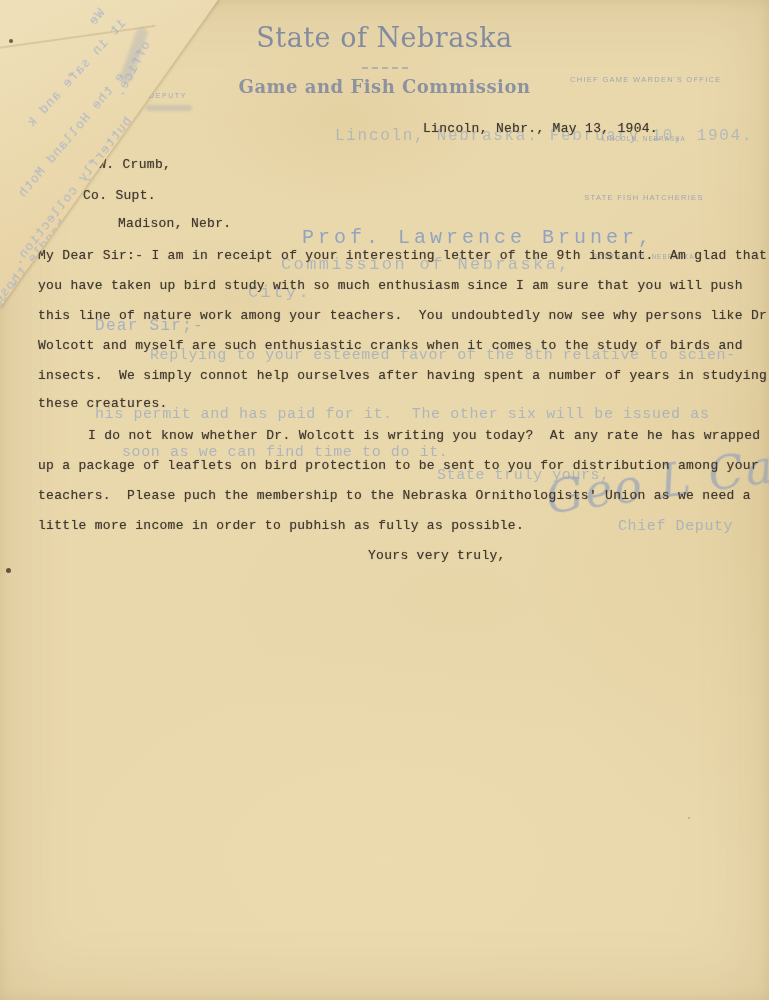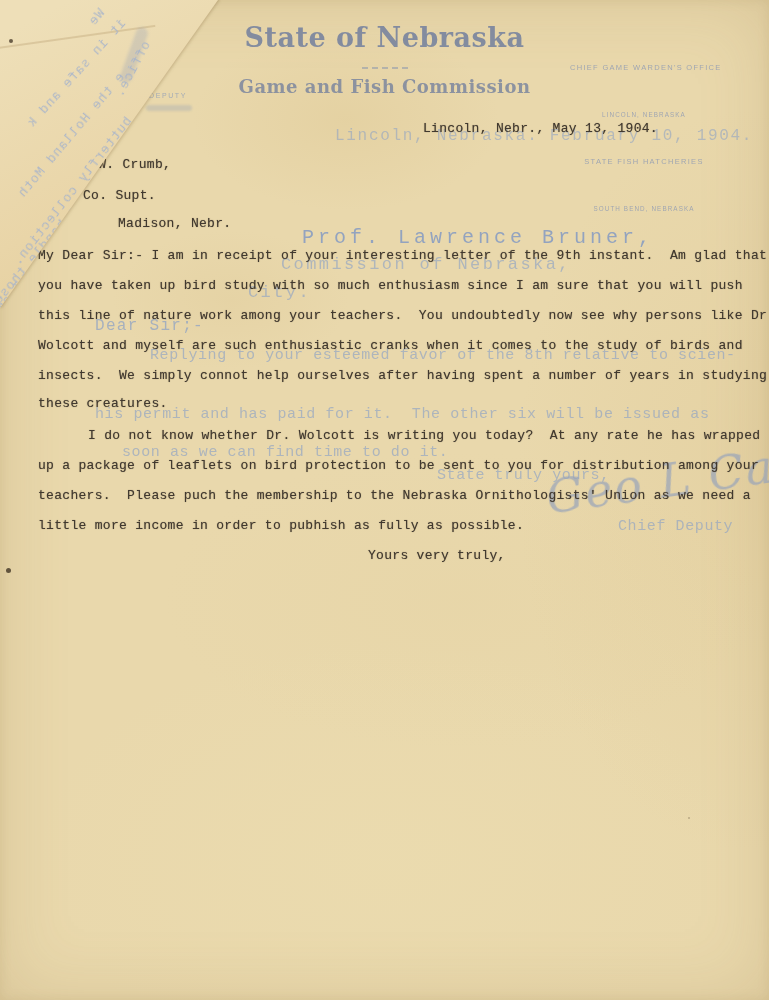--- a/index.html
+++ b/index.html
@@ -25,37 +25,37 @@
   .ghost{
     font-size:15px;letter-spacing:.6px;color:#8aa0c6;opacity:.62;
     filter:blur(.35px);
   }
   .ghost-big{font-size:20px;letter-spacing:4px;opacity:.8;color:#7e97c4;margin-left:40px;}
   .ghost-med{font-size:17px;letter-spacing:2.4px;opacity:.6;}
   .ghost-date{font-size:16px;letter-spacing:1.7px;opacity:.55;}
   .ghost-sal{font-size:16px;letter-spacing:1.3px;opacity:.7;}
   .center{left:0;width:769px;text-align:center;}
   .lh-title{
-    font-family:"DejaVu Serif","Liberation Serif",serif;font-weight:bold;
+    font-family:"DejaVu Serif","Liberation Serif",serif;font-weight:normal;
     font-size:27px;color:#76829e;opacity:.88;filter:blur(.3px);letter-spacing:.5px;
   }
   .lh-sub{
     font-family:"DejaVu Serif","Liberation Serif",serif;font-weight:bold;
     font-size:18px;color:#76829e;opacity:.8;filter:blur(.3px);letter-spacing:.5px;
   }
   .lh-rule{
     left:362px;top:67px;width:46px;height:0;
     border-top:2px dashed #8b97ae;opacity:.55;
   }
   .office{
     left:570px;top:26px;width:148px;text-align:center;
     font-family:"Liberation Sans","DejaVu Sans",sans-serif;
     color:#8b98b4;opacity:.78;filter:blur(.3px);
   }
-  .office div{white-space:pre;}
+  .office div{white-space:pre;margin-top:12px;}
   .office .big{font-size:7.5px;letter-spacing:1.3px;line-height:11px;}
   .office .sm{font-size:6.3px;letter-spacing:1.1px;line-height:11px;}
   .deputy-frag{
     left:149px;top:92px;font-family:"Liberation Sans","DejaVu Sans",sans-serif;
     font-size:7px;letter-spacing:1.6px;color:#93a0b8;opacity:.8;filter:blur(.35px);
   }
   .deputy-smudge{
     left:146px;top:105px;width:46px;height:6px;border-radius:3px;
     background:rgba(138,152,180,.28);filter:blur(1.3px);
   }

